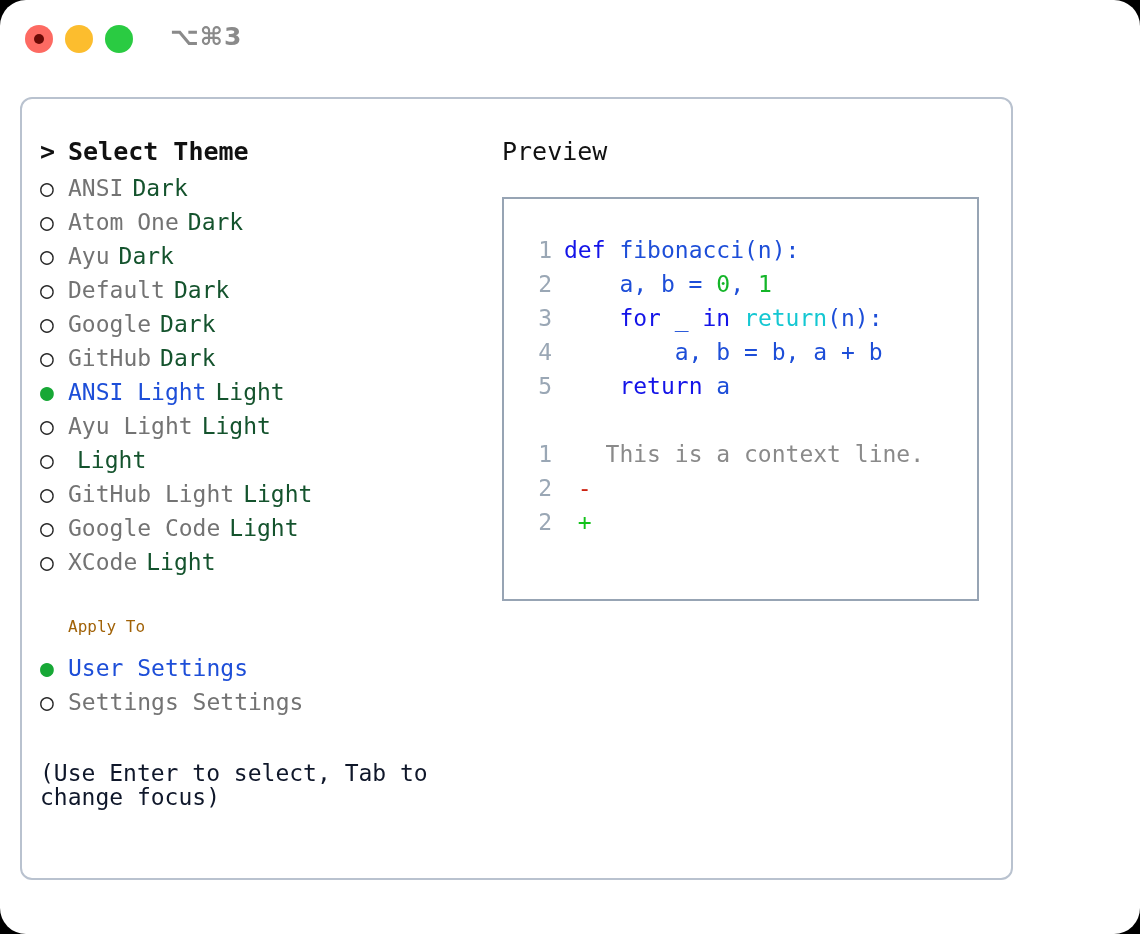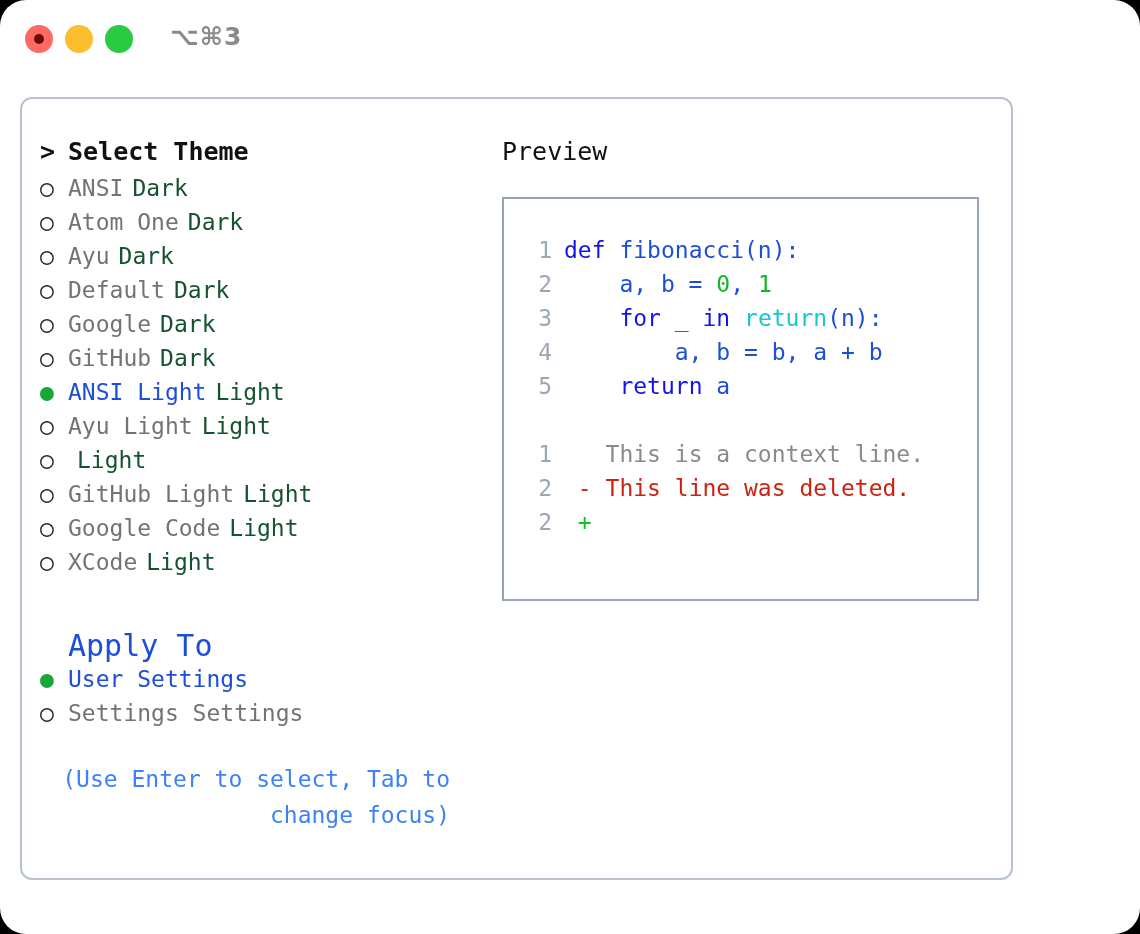--- a/index.html
+++ b/index.html
@@ -98,36 +98,34 @@
     font-size: 25px;
     height: 38px;
   }
   .title-row .marker { font-weight: bold; color: #111111; font-size: 25px; }
   .label { color: #737373; }
   .label.sel { color: #1d4ed8; }
   .suffix { color: #14532d; margin-left: 9px; }
   .spacer { height: 34px; }
   .section-head {
     height: 38px;
-    font-size: 30px;
-    color: #1d4ed8;
+    font-size: 16px;
+    color: #a16207;
     padding-left: 28px;
     white-space: pre;
-    margin-top: 11px;
   }
   #hint {
     position: absolute;
     left: 18px;
     top: 662px;
     width: 410px;
     font-size: 23px;
-    line-height: 36px;
-    color: #3b82f6;
+    line-height: 24px;
+    color: #0f172a;
     white-space: pre-wrap;
-    text-align: right;
   }
 
   
   #right-col {
     position: absolute;
     left: 480px;
     top: 38px;
     width: 490px;
   }
   #preview-title {
@@ -216,20 +214,20 @@
         <div id="code-block">
             <div class="code-line"><span class="lnum">1</span><span class="kw">def</span><span class="id"> fibonacci(n):</span></div>
             <div class="code-line"><span class="lnum">2</span><span class="id">    a, b = </span><span class="num">0</span><span class="id">, </span><span class="num">1</span></div>
             <div class="code-line"><span class="lnum">3</span><span class="id">    </span><span class="kw">for</span><span class="id"> _ </span><span class="kw">in</span><span class="id"> </span><span class="fn">return</span><span class="id">(n):</span></div>
             <div class="code-line"><span class="lnum">4</span><span class="id">        a, b = b, a + b</span></div>
             <div class="code-line"><span class="lnum">5</span><span class="id">    </span><span class="kw">return</span><span class="id"> a</span></div>
           </div>
         <div class="gap"></div>
         <div id="diff-block">
             <div class="code-line"><span class="lnum">1</span><span class="ctx">  </span><span class="ctx"> This is a context line.</span></div>
-            <div class="code-line"><span class="lnum">2</span><span class="del"> -</span><span class="del"> This line was deleted.</span></div>
+            <div class="code-line"><span class="lnum">2</span><span class="del"> -</span></div>
             <div class="code-line"><span class="lnum">2</span><span class="add"> +</span></div>
           </div>
       </div>
     </div>
 
   </div>
 </div>
 
 </body></html>

